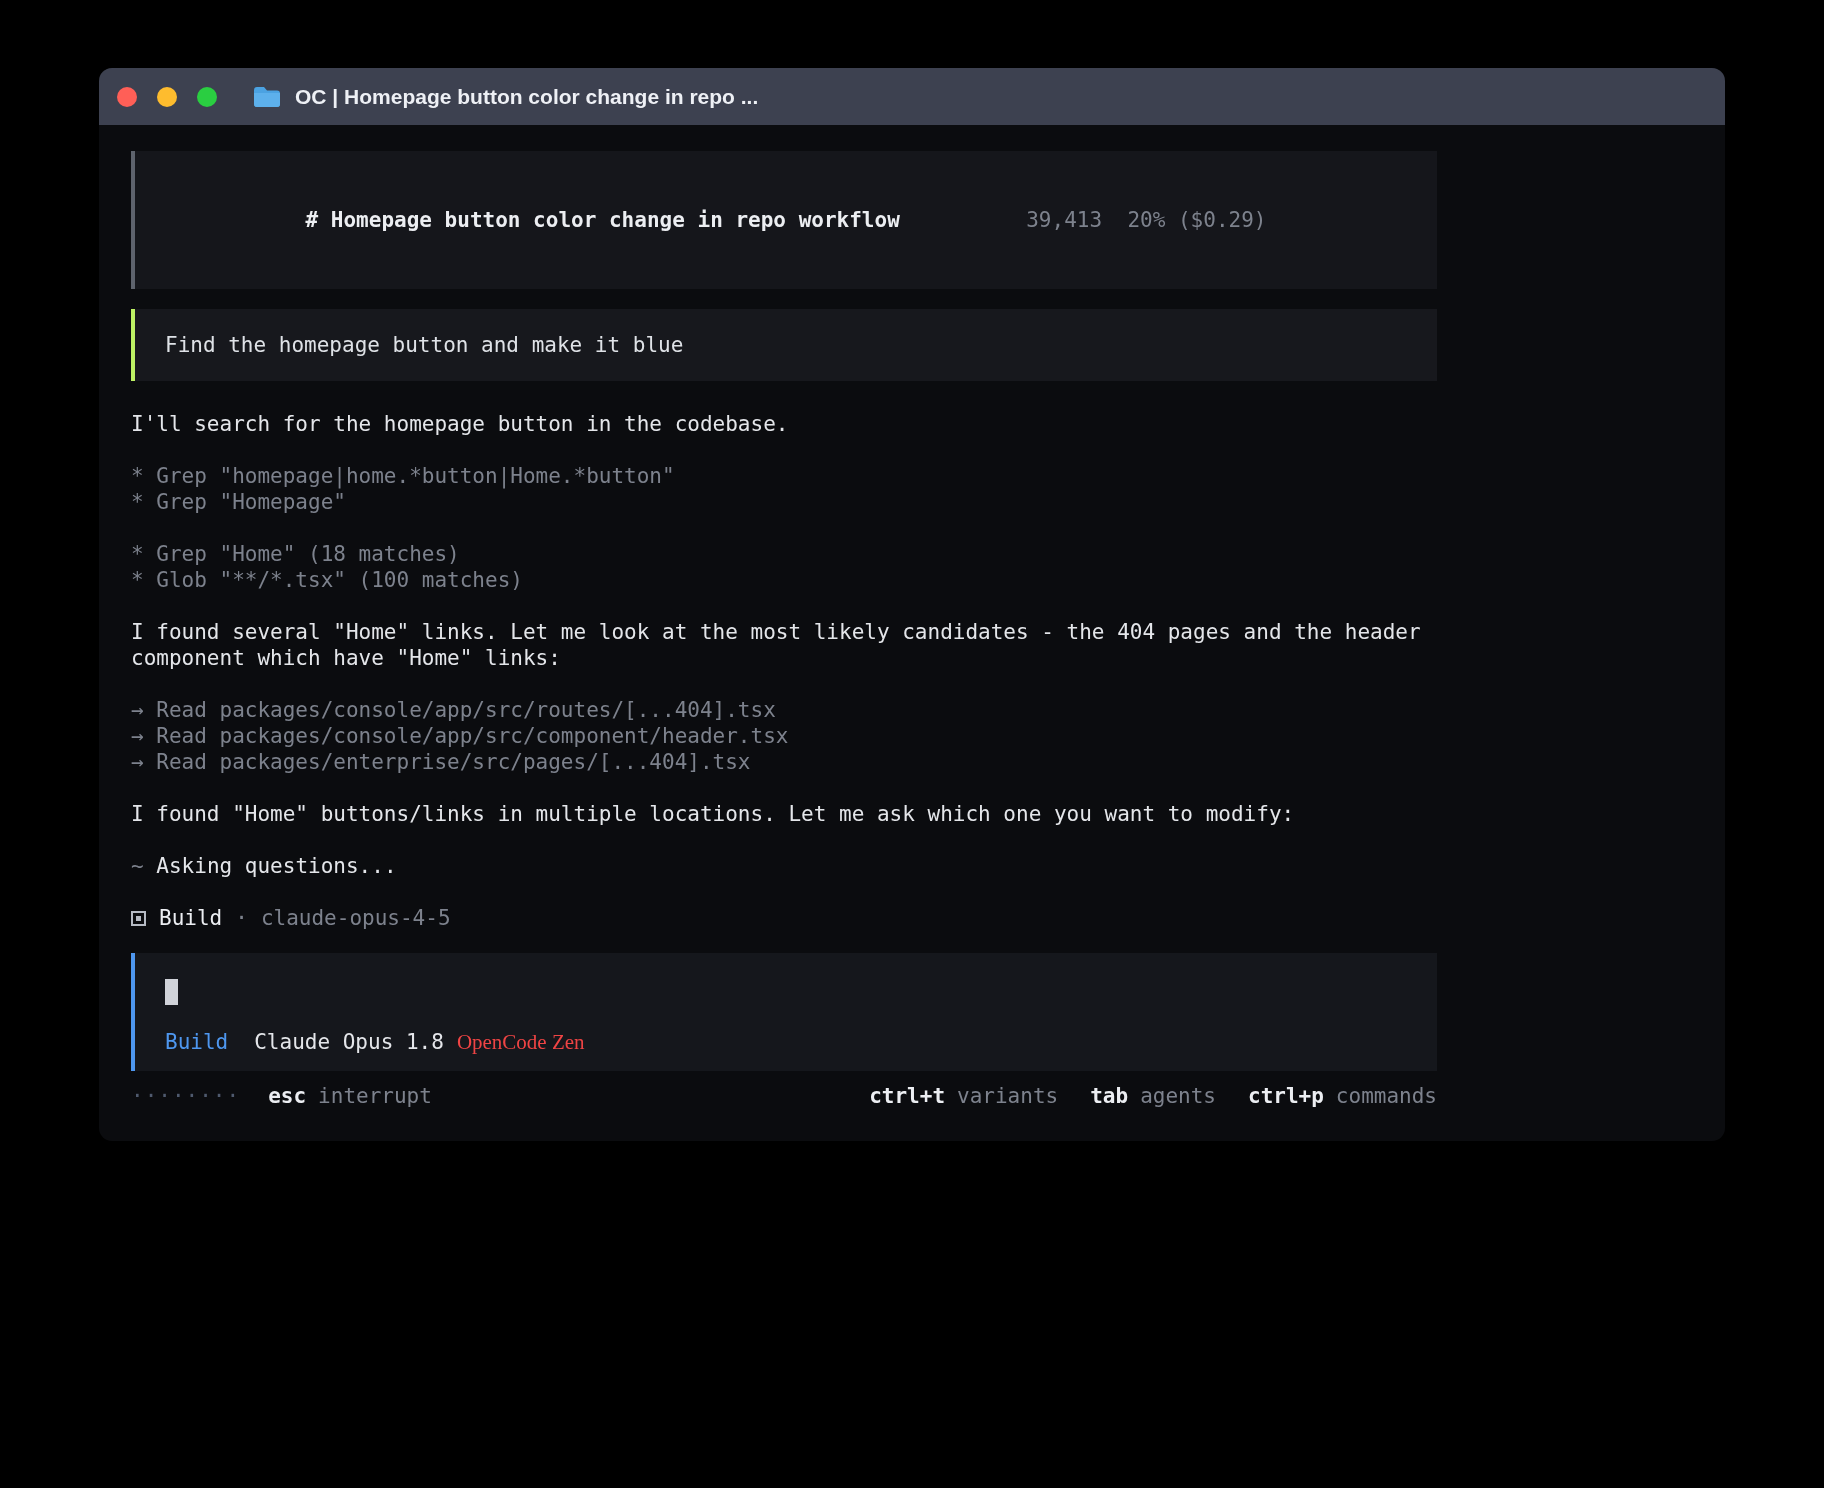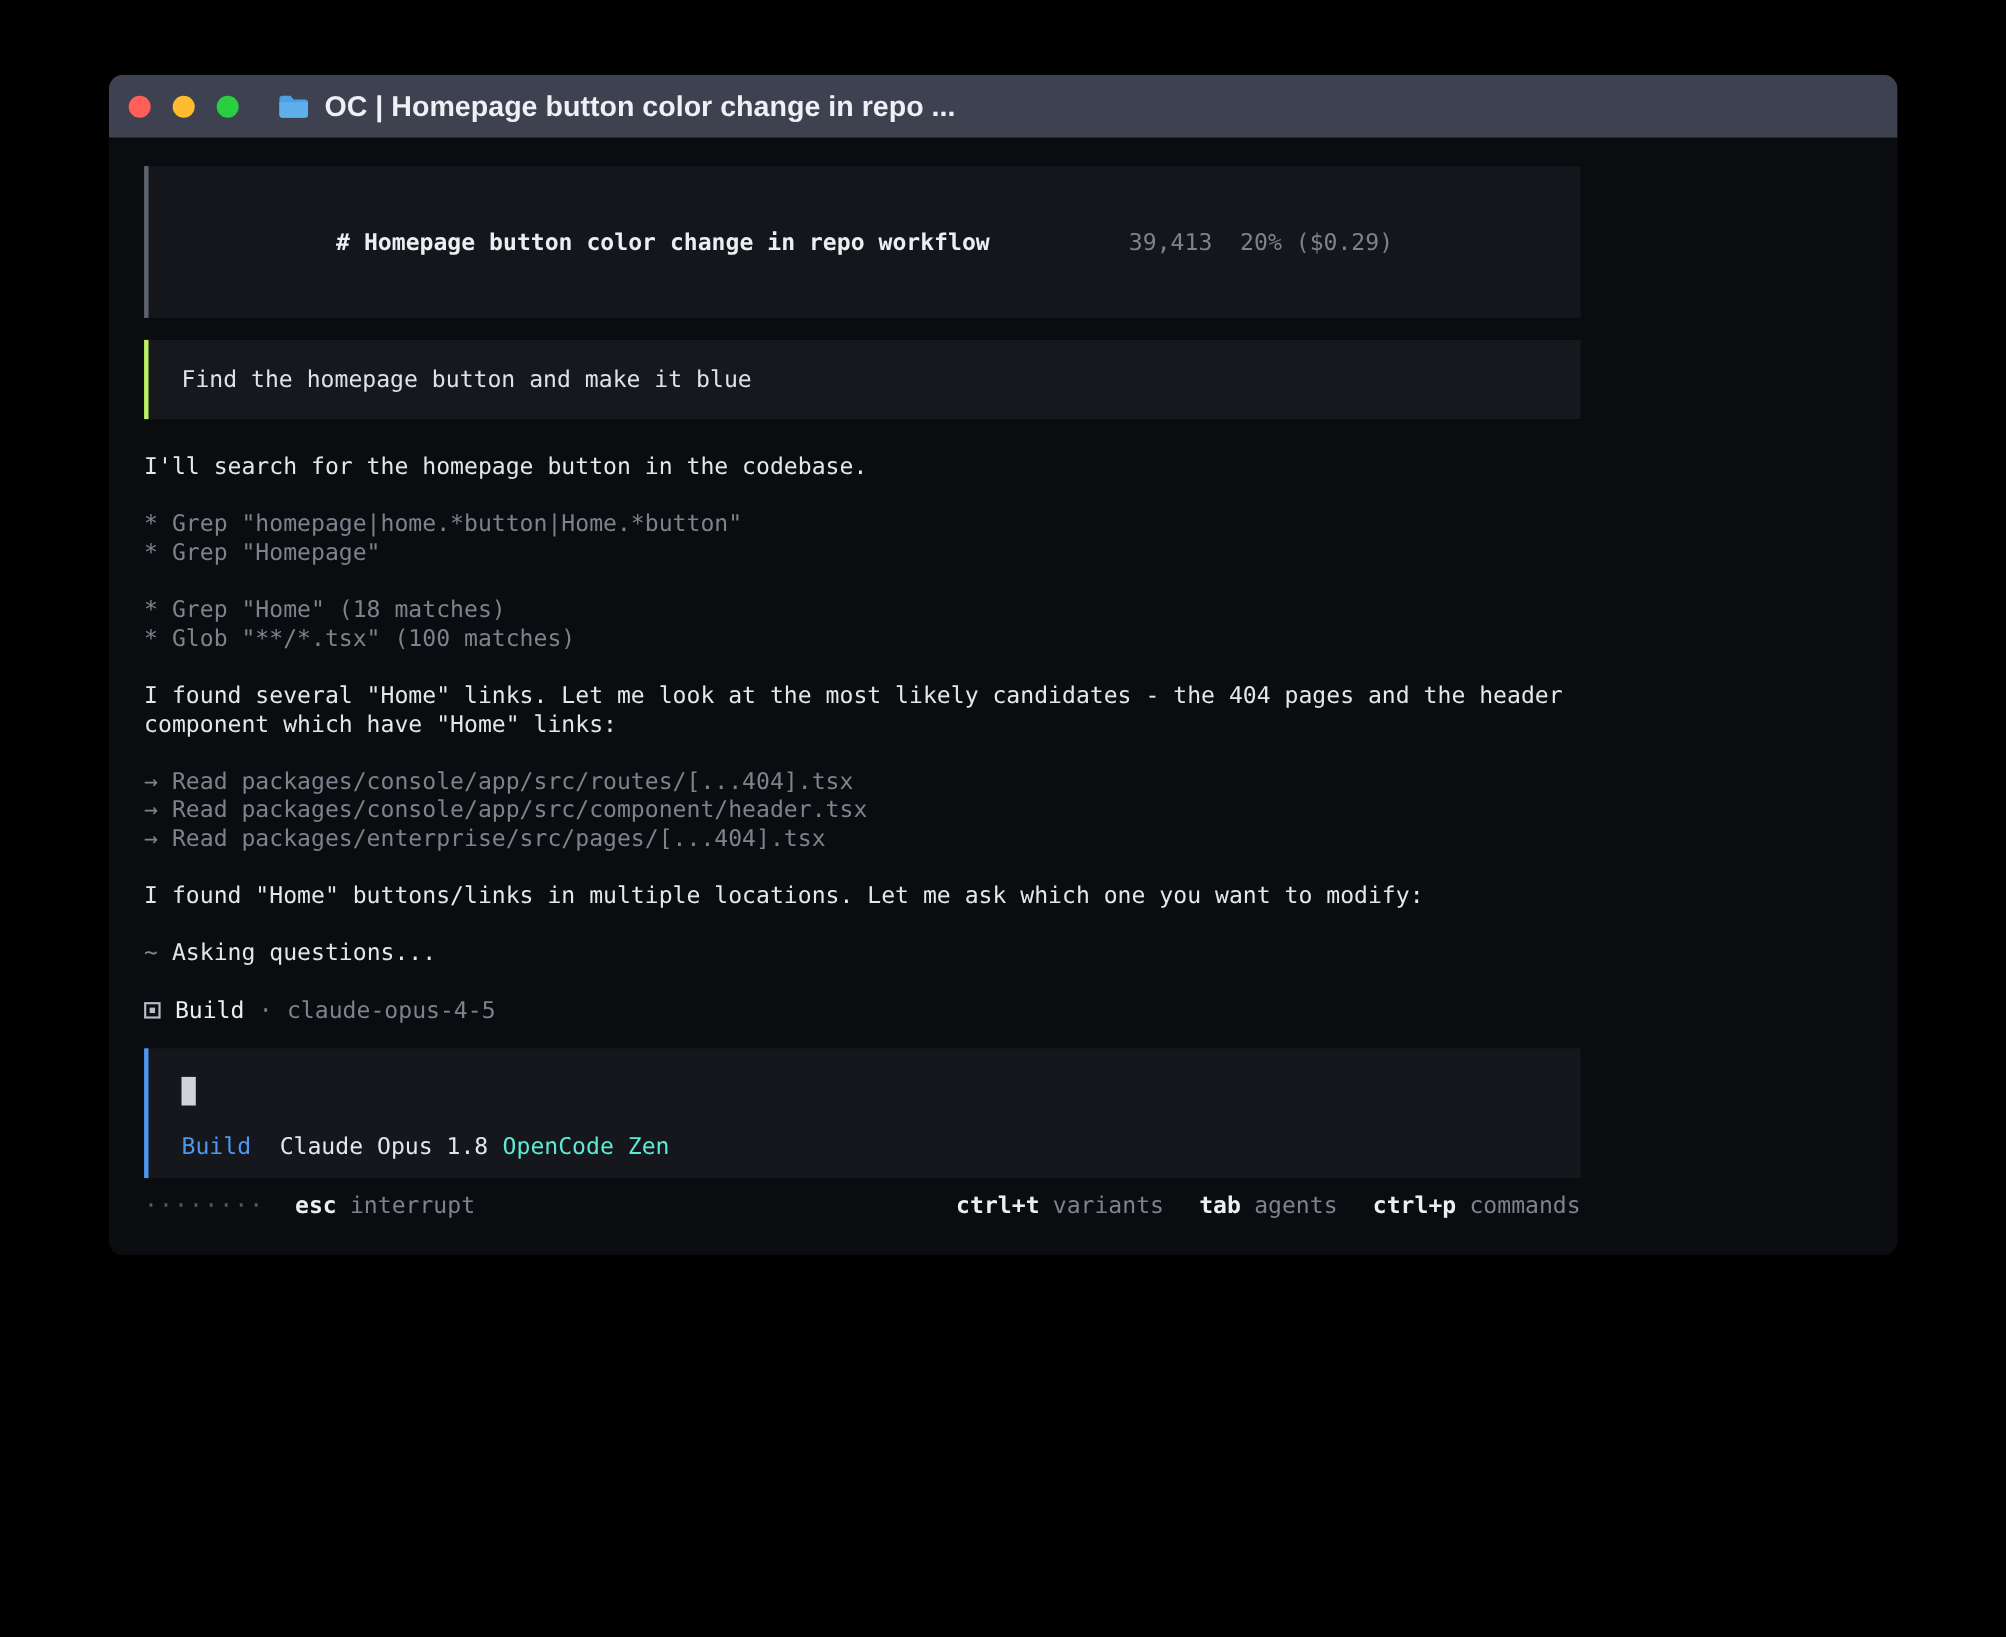--- a/index.html
+++ b/index.html
@@ -22,21 +22,21 @@
     padding-left: 18px;
   }
   .traffic { display: flex; gap: 20px; align-items: center; }
   .light { width: 20px; height: 20px; border-radius: 50%; border: none; padding: 0; cursor: default; }
   .light.red { background: #ff5f57; }
   .light.yellow { background: #febc2e; }
   .light.green { background: #2ace41; }
   .titlebar .folder { margin-left: 36px; margin-right: 14px; display: flex; align-items: center; }
   .titlebar-title {
     font-family: "Liberation Sans", sans-serif;
-    font-size: 26px; font-weight: bold; color: #eef0f5;
+    font-size: 21px; font-weight: bold; color: #eef0f5;
     white-space: nowrap;
   }
 
   
   .content {
     padding: 26px 0 0 32px;
     width: 1338px; 
     font-size: 21px; line-height: 26px;
     color: #e4e6ea;
   }
@@ -82,21 +82,21 @@
     cursor: text;
   }
   .cursor-line { height: 26px; }
   .cursor {
     display: inline-block; width: 13px; height: 26px;
     background: #d0d3d9; vertical-align: top;
   }
   .input-footer { margin-top: 24px; height: 26px; display: flex; }
   .input-footer .agent-label { color: #4e97ef; margin-right: 26px; }
   .input-footer .model-label { color: #e4e6ea; margin-right: 13px; }
-  .input-footer .provider-label { color: #5eead4; }
+  .input-footer .provider-label { color: #ef4444; font-family: Liberation Serif, serif; }
 
   .status-bar {
     display: flex; justify-content: space-between; align-items: center;
     height: 26px;
   }
   .status-left, .status-right { display: flex; align-items: center; }
   .dots { color: #4f5a6e; letter-spacing: 1px; margin-right: 28px; }
   .hint { display: flex; }
   .hint .key { color: #eceef2; font-weight: bold; margin-right: 12px; }
   .hint .lbl { color: #7d828d; }

